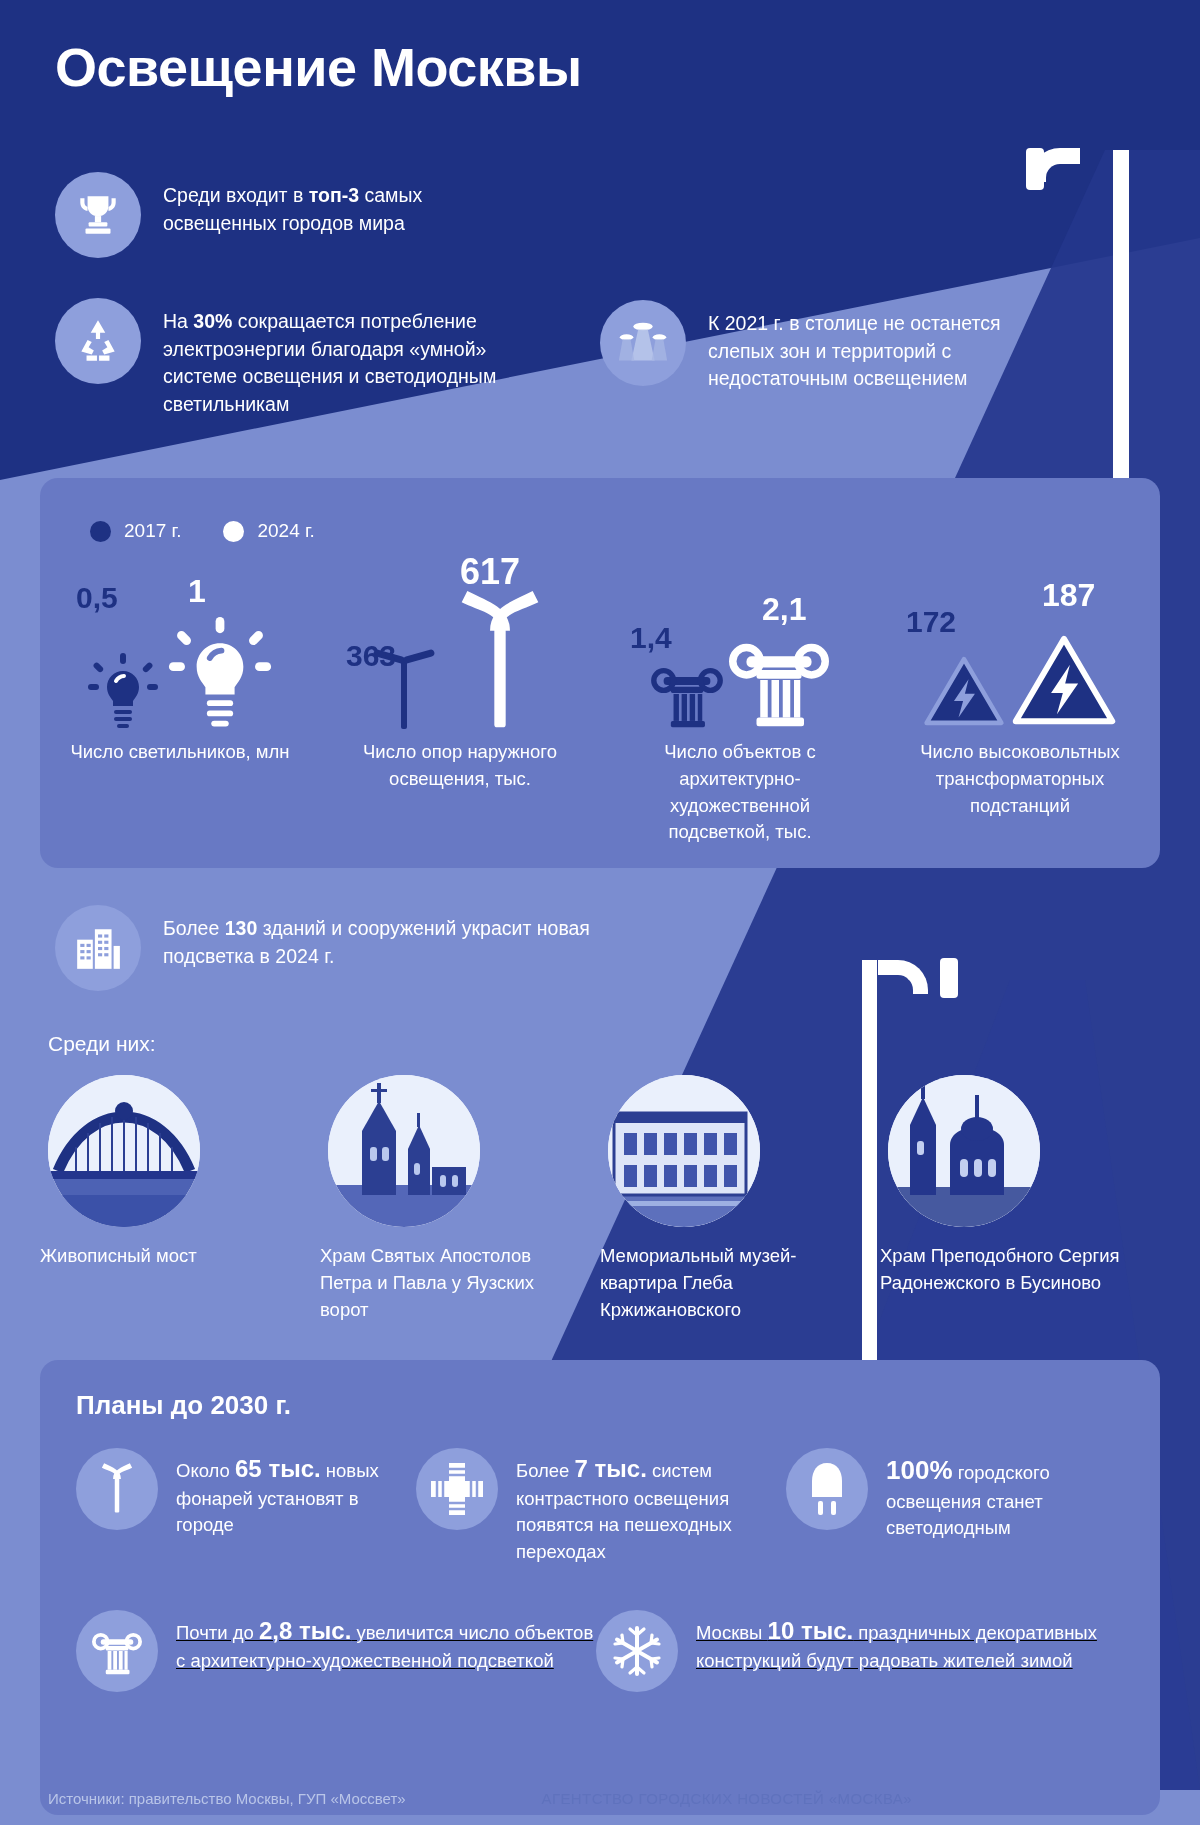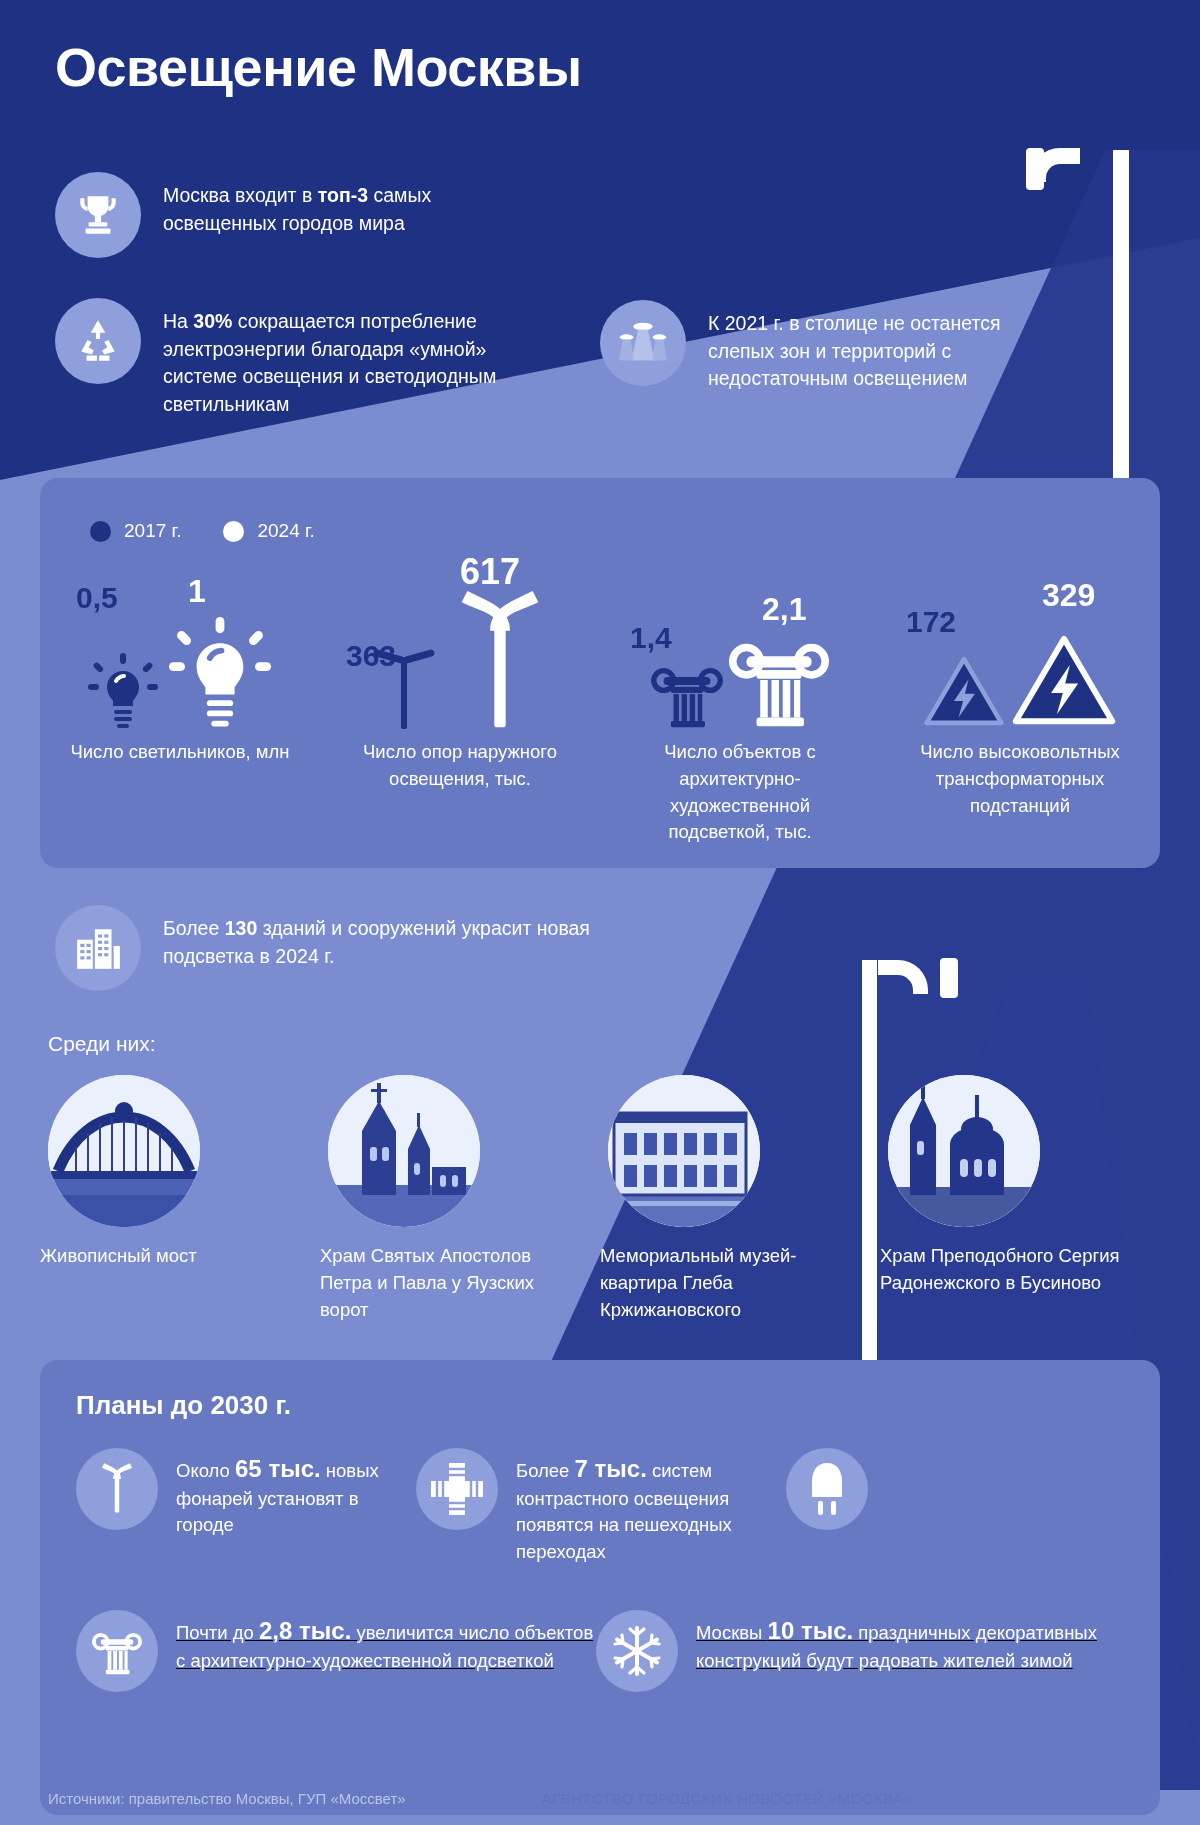--- a/index.html
+++ b/index.html
@@ -136,21 +136,21 @@
       <div class="circ-icon">
         <svg width="50" height="50" viewBox="0 0 48 48" fill="#fff">
           <path d="M14 6h20v9c0 6-4 10-10 10S14 21 14 15V6z"></path>
           <path d="M12 8H7v4c0 5 4 8 7 8v-4c-2 0-3-2-3-4V8zm24 0h5v4c0 5-4 8-7 8v-4c2 0 3-2 3-4V8z"></path>
           <rect x="21" y="25" width="6" height="6"></rect>
           <rect x="15" y="31" width="18" height="4" rx="1"></rect>
           <rect x="12" y="37" width="24" height="5" rx="1"></rect>
         </svg>
       </div>
       <div class="bullet-text">
-        <span>Москва входит в </span><b>топ-3</b><span> самых освещенных городов мира</span>
+        <span>Среди входит в </span><b>топ-3</b><span> самых освещенных городов мира</span>
       </div>
     </div>
 
     <div class="bullet-row b2">
       <div class="circ-icon">
         <svg width="50" height="50" viewBox="0 0 48 48" fill="#fff">
           <path d="M24 4l7 12h-5v6h-4v-6h-5L24 4z"></path>
           <path d="M8 34l6-11 4 2-3 5 5 3-2 4-10-3z"></path>
           <path d="M40 34l-10 3-2-4 5-3-3-5 4-2 6 11z"></path>
           <path d="M13 38h10v5H13zm12 0h10v5H25z"></path>
@@ -280,21 +280,21 @@
               <rect x="22" y="69" width="38" height="7" rx="2"></rect>
             </g>
           </svg>
         </div>
         <div class="stat-label">Число объектов с архитектурно-художественной подсветкой, тыс.</div>
       </div>
 
       <div class="stat">
         <div class="stat-visual">
           <span class="num old" style="left:6px;top:32px;">172</span>
-          <span class="num new" style="left:142px;top:4px;">329</span>
+          <span class="num new" style="left:142px;top:4px;">187</span>
           <svg width="82" height="76" viewBox="0 0 90 82" style="margin-bottom:4px;">
             <path d="M45 6 L86 76 H4 Z" fill="#1e3183" stroke="#8e9fdc" stroke-width="5" stroke-linejoin="round"></path>
             <path d="M50 28 L34 52 h10 l-5 18 18-26 H46 Z" fill="#8e9fdc"></path>
           </svg>
           <svg width="106" height="98" viewBox="0 0 90 82" style="margin-bottom:4px;">
             <path d="M45 6 L86 76 H4 Z" fill="#1e3183" stroke="#ffffff" stroke-width="5" stroke-linejoin="round"></path>
             <path d="M50 28 L34 52 h10 l-5 18 18-26 H46 Z" fill="#ffffff"></path>
           </svg>
         </div>
         <div class="stat-label">Число высоковольтных трансформаторных подстанций</div>
@@ -480,20 +480,23 @@
       </div>
 
       <div class="plan-item" style="width:340px;">
         <div class="circ-icon">
           <svg width="42" height="56" viewBox="0 0 42 56" fill="#fff">
             <path d="M21 2C11 2 6 10 6 20v16h30V20c0-10-5-18-15-18z"></path>
             <rect x="12" y="40" width="5" height="14" rx="2"></rect>
             <rect x="25" y="40" width="5" height="14" rx="2"></rect>
           </svg>
         </div>
+        <div class="plan-text">
+          <span class="big" style="font-size:26px;">100%</span><span> городского освещения станет светодиодным</span>
+        </div>
       </div>
     </div>
 
     <div class="plan-row r2">
       <div class="plan-item" style="width:520px;">
         <div class="circ-icon">
           <svg width="50" height="50" viewBox="0 0 80 78" fill="#fff">
             <rect x="14" y="20" width="52" height="9" rx="4"></rect>
             <circle cx="14" cy="24" r="11" fill="none" stroke="#fff" stroke-width="6"></circle>
             <circle cx="66" cy="24" r="11" fill="none" stroke="#fff" stroke-width="6"></circle>

